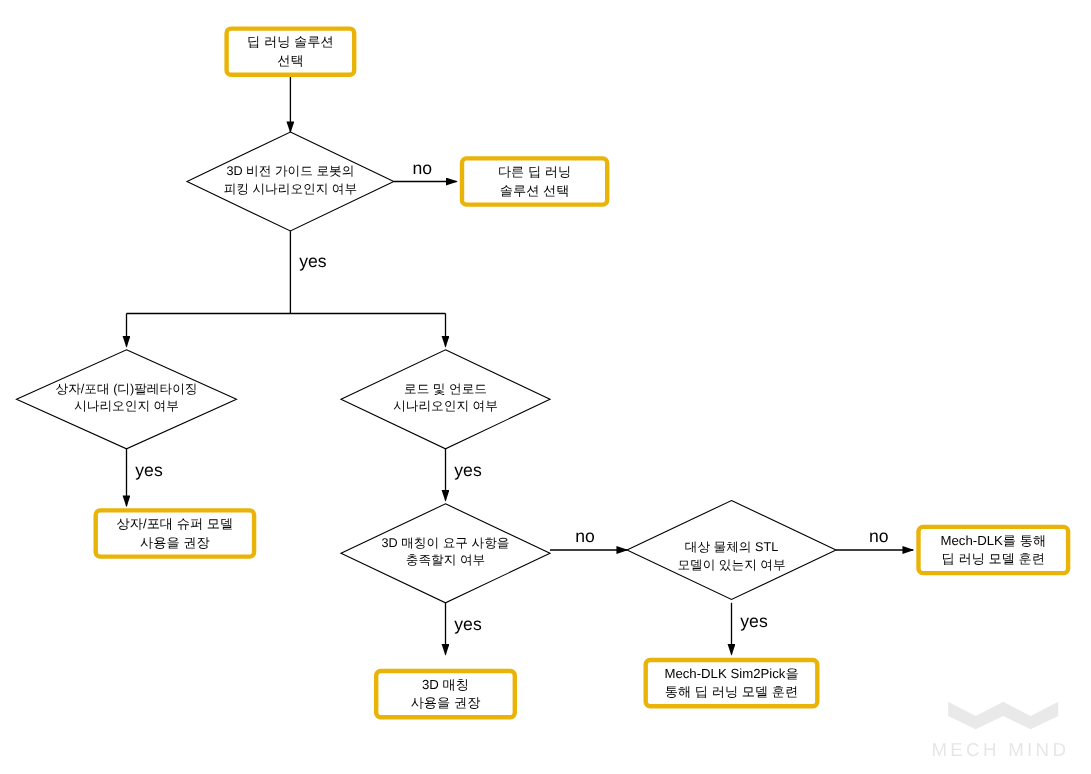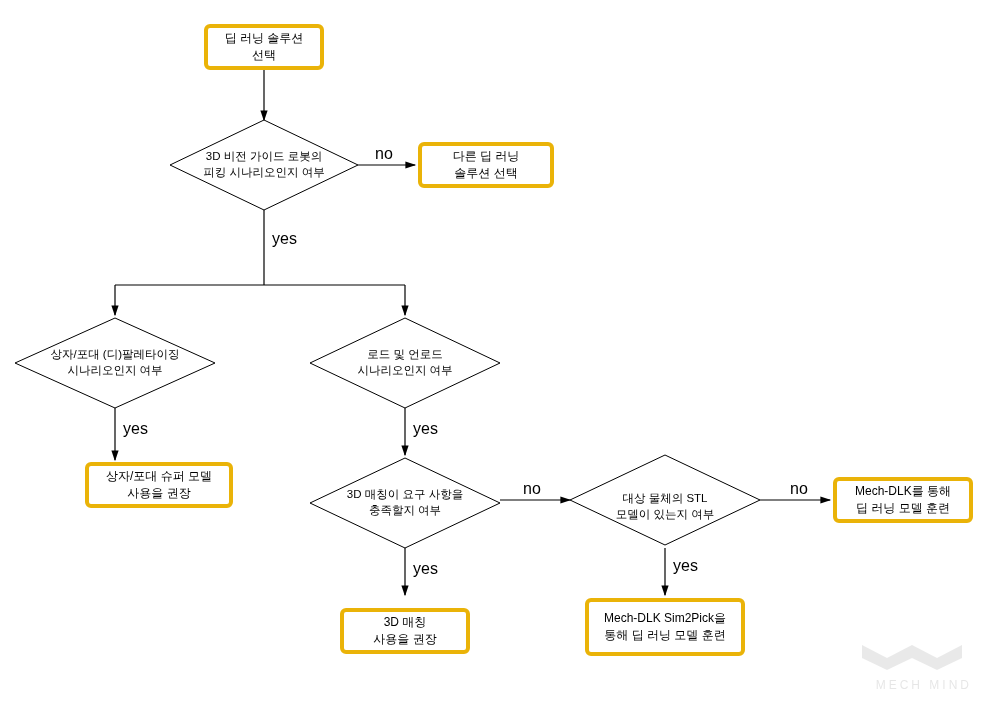--- a/index.html
+++ b/index.html
@@ -55,23 +55,24 @@
 }
 .watermark {
   position: absolute;
   right: 20px;
   bottom: 12px;
   opacity: 0.18;
   text-align: right;
 }
 .watermark .mm-text {
   font-family: Arial, sans-serif;
-  font-size: 12px;
+  font-size: 17px;
   letter-spacing: 3px;
   color: #777;
+  text-align: center;
 }
 </style>
 </head>
 <body>
 
 <svg class="arrows" width="992" height="704">
   <defs>
     <marker id="ah" markerWidth="10" markerHeight="10" refX="8" refY="3" orient="auto">
       <path d="M0,0 L0,6 L9,3 z" fill="#000"></path>
     </marker>
@@ -144,21 +145,21 @@
 </div>
 
 <div class="node" style="left:570px; top:462px; width:190px; height:90px;">
   <div class="diamond-text">대상 물체의 STL<br>모델이 있는지 여부</div>
 </div>
 
 <div class="node rect" style="left:340px; top:608px; width:130px; height:46px;">
   <span>3D 매칭<br>사용을 권장</span>
 </div>
 
-<div class="node rect" style="left:585px; top:598px; width:160px; height:58px;">
+<div class="node rect" style="left:585px; top:598px; width:160px; height:46px;">
   <span>Mech-DLK Sim2Pick을<br>통해 딥 러닝 모델 훈련</span>
 </div>
 
 <div class="node rect" style="left:833px; top:477px; width:140px; height:46px;">
   <span>Mech-DLK를 통해<br>딥 러닝 모델 훈련</span>
 </div>
 
 <div class="edge-label" style="left:375px; top:145px;">no</div>
 <div class="edge-label" style="left:272px; top:230px;">yes</div>
 <div class="edge-label" style="left:123px; top:420px;">yes</div>

